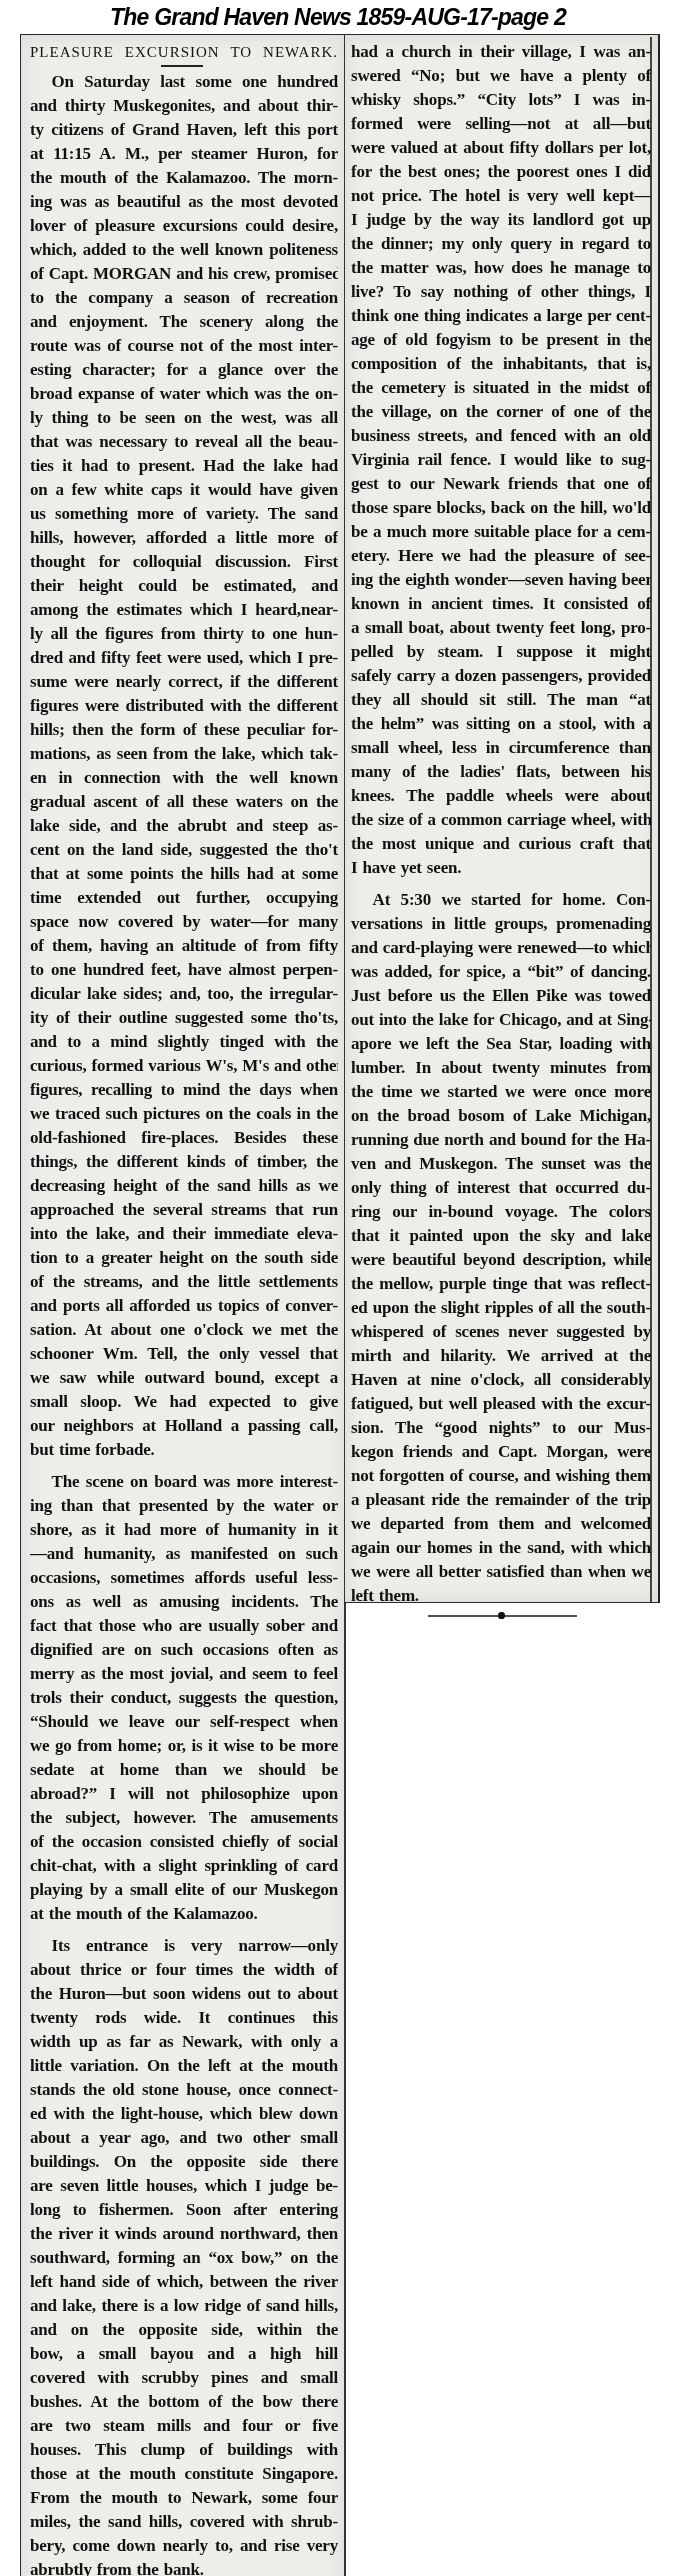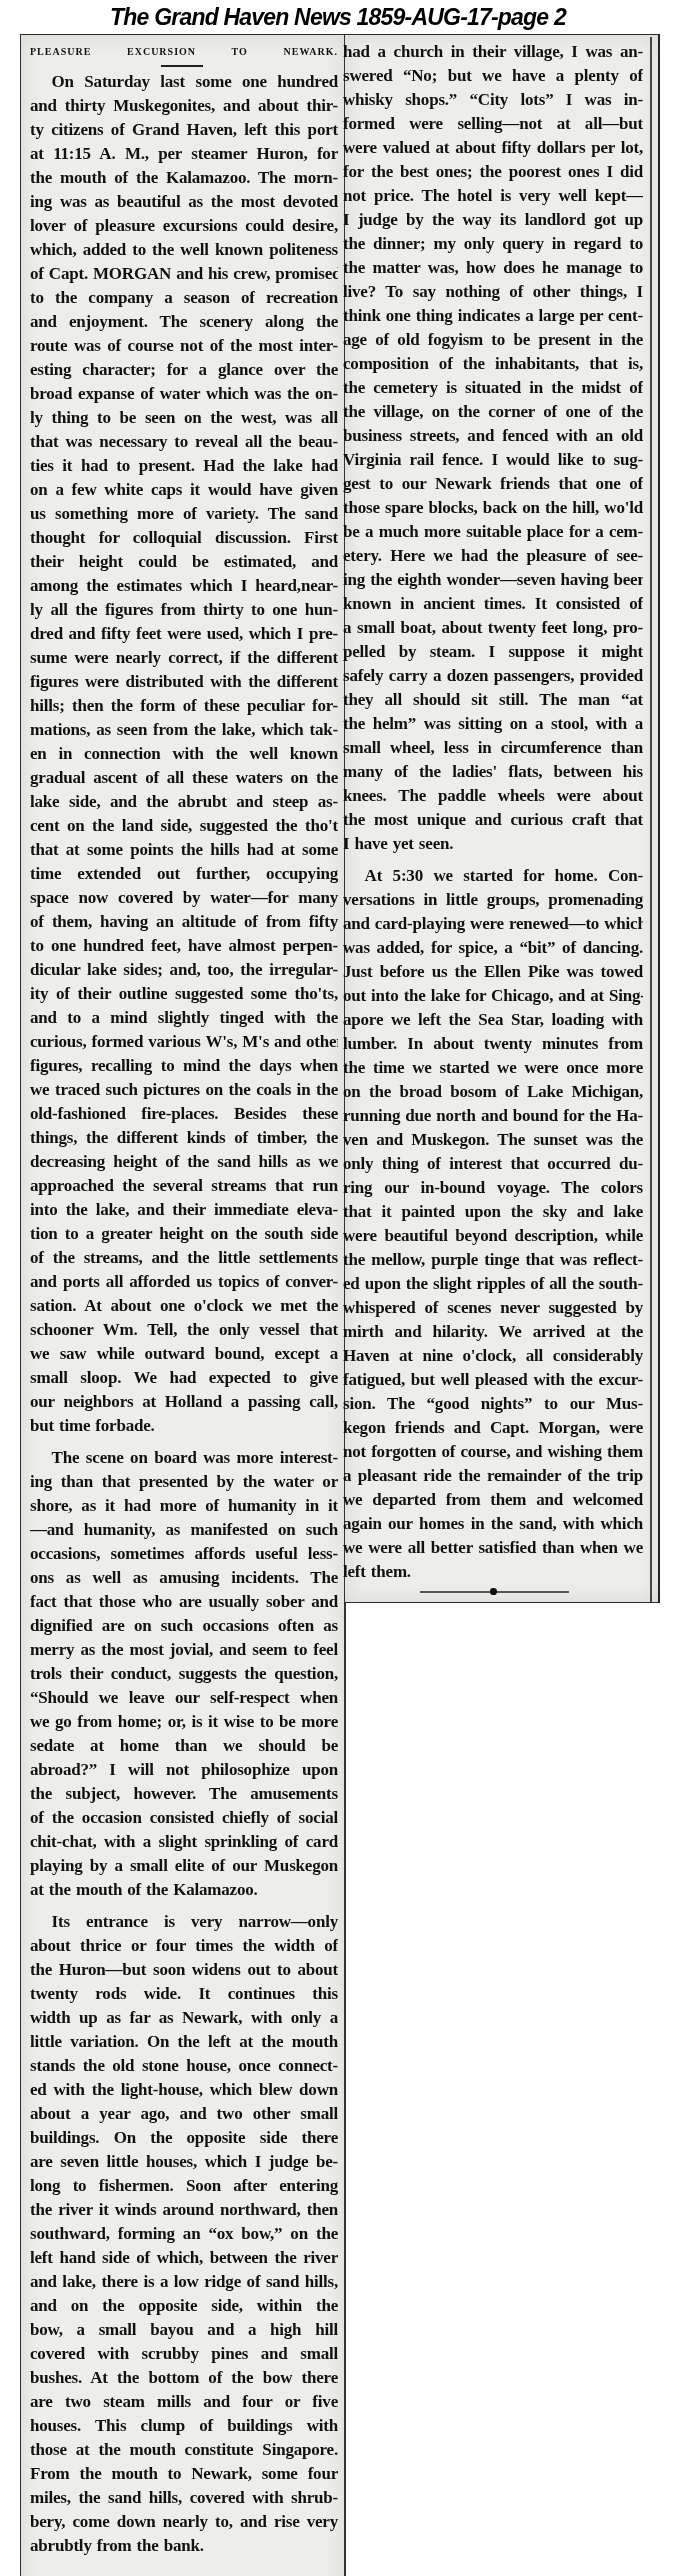--- a/index.html
+++ b/index.html
@@ -10,27 +10,27 @@
     font-size: 23px; letter-spacing: -0.8px; color: #000; line-height: 28px;
   }
   .scan { position: absolute; background: #ededea; border: 1.5px solid #2a2a2a;
     box-shadow: inset 0 0 20.6px rgba(120,120,110,0.18); }
   .scan.left { left: 19.6px; top: 34px; width: 323px; height: 2650px; border-right: 2.1px solid #333; }
   .scan.right { left: 345px; top: 34px; width: 313px; height: 1567px; border-left: none; border-right: 2.6px solid #222; }
   .scan.right::after { content: ""; position: absolute; right: 6.2px; top: 2.1px; bottom: 0; width: 1.5px; background: #444; }
   .col { position: absolute; font-family: "Liberation Serif", serif; font-weight: bold; color: #111;
     font-size: 17px; line-height: 24px; }
   .col.left { left: 30px; top: 40px; width: 308px; }
-  .col.right { left: 343px; top: 40px; width: 300px; }
+  .col.right { left: 351px; top: 40px; width: 300px; }
   .ln { display: block; height: 24px; white-space: nowrap; text-align: justify; text-align-last: justify;
     letter-spacing: -0.2px; word-spacing: 1px; overflow: hidden; }
   .ln.last { text-align-last: left; }
   .ln.indent { padding-left: 21.6px; }
-  .heading { font-family: "Liberation Serif", serif; font-weight: bold; letter-spacing: 1px;
-    font-size: 10px; text-align: justify; text-align-last: justify; white-space: nowrap; height: 24px; }
+  .heading { font-family: "Liberation Serif", serif; font-weight: normal; letter-spacing: 1px;
+    font-size: 15px; text-align: justify; text-align-last: justify; white-space: nowrap; height: 24px; }
   .rule { width: 42px; height: 1.5px; background: #222; margin: 1px auto 3.1px auto; position: relative; left: 0; }
   .col.left .rule { margin-left: 131px; }
   .gap { height: 8.2px; }
   .ornament { position: relative; height: 15.5px; margin-top: 1px; }
   .ornament .bar { position: absolute; left: 77px; width: 149px; top: 6.2px; height: 1.5px; background: #555; }
   .ornament .dot { position: absolute; left: 147px; top: 3.1px; width: 6.7px; height: 6.7px; border-radius: 50%; background: #111; }
 </style>
 </head>
 <body>
 
@@ -55,20 +55,21 @@
       <span class="ln">to the company a season of recreation</span>
       <span class="ln">and enjoyment. The scenery along the</span>
       <span class="ln">route was of course not of the most inter-</span>
       <span class="ln">esting character; for a glance over the</span>
       <span class="ln">broad expanse of water which was the on-</span>
       <span class="ln">ly thing to be seen on the west, was all</span>
       <span class="ln">that was necessary to reveal all the beau-</span>
       <span class="ln">ties it had to present. Had the lake had</span>
       <span class="ln">on a few white caps it would have given</span>
       <span class="ln">us something more of variety. The sand</span>
+      <span class="ln">hills, however, afforded a little more of</span>
       <span class="ln">thought for colloquial discussion. First</span>
       <span class="ln">their height could be estimated, and</span>
       <span class="ln">among the estimates which I heard,near-</span>
       <span class="ln">ly all the figures from thirty to one hun-</span>
       <span class="ln">dred and fifty feet were used, which I pre-</span>
       <span class="ln">sume were nearly correct, if the different</span>
       <span class="ln">figures were distributed with the different</span>
       <span class="ln">hills; then the form of these peculiar for-</span>
       <span class="ln">mations, as seen from the lake, which tak-</span>
       <span class="ln">en in connection with the well known</span>
@@ -178,20 +179,21 @@
       <span class="ln">ing the eighth wonder—seven having been</span>
       <span class="ln">known in ancient times. It consisted of</span>
       <span class="ln">a small boat, about twenty feet long, pro-</span>
       <span class="ln">pelled by steam. I suppose it might</span>
       <span class="ln">safely carry a dozen passengers, provided</span>
       <span class="ln">they all should sit still. The man “at</span>
       <span class="ln">the helm” was sitting on a stool, with a</span>
       <span class="ln">small wheel, less in circumference than</span>
       <span class="ln">many of the ladies' flats, between his</span>
       <span class="ln">knees. The paddle wheels were about</span>
+      <span class="ln">the size of a common carriage wheel, with</span>
       <span class="ln">the most unique and curious craft that</span>
       <span class="ln last">I have yet seen.</span>
       <div class="gap"></div>
       <span class="ln indent">At 5:30 we started for home. Con-</span>
       <span class="ln">versations in little groups, promenading</span>
       <span class="ln">and card-playing were renewed—to which</span>
       <span class="ln">was added, for spice, a “bit” of dancing.</span>
       <span class="ln">Just before us the Ellen Pike was towed</span>
       <span class="ln">out into the lake for Chicago, and at Sing-</span>
       <span class="ln">apore we left the Sea Star, loading with</span>

